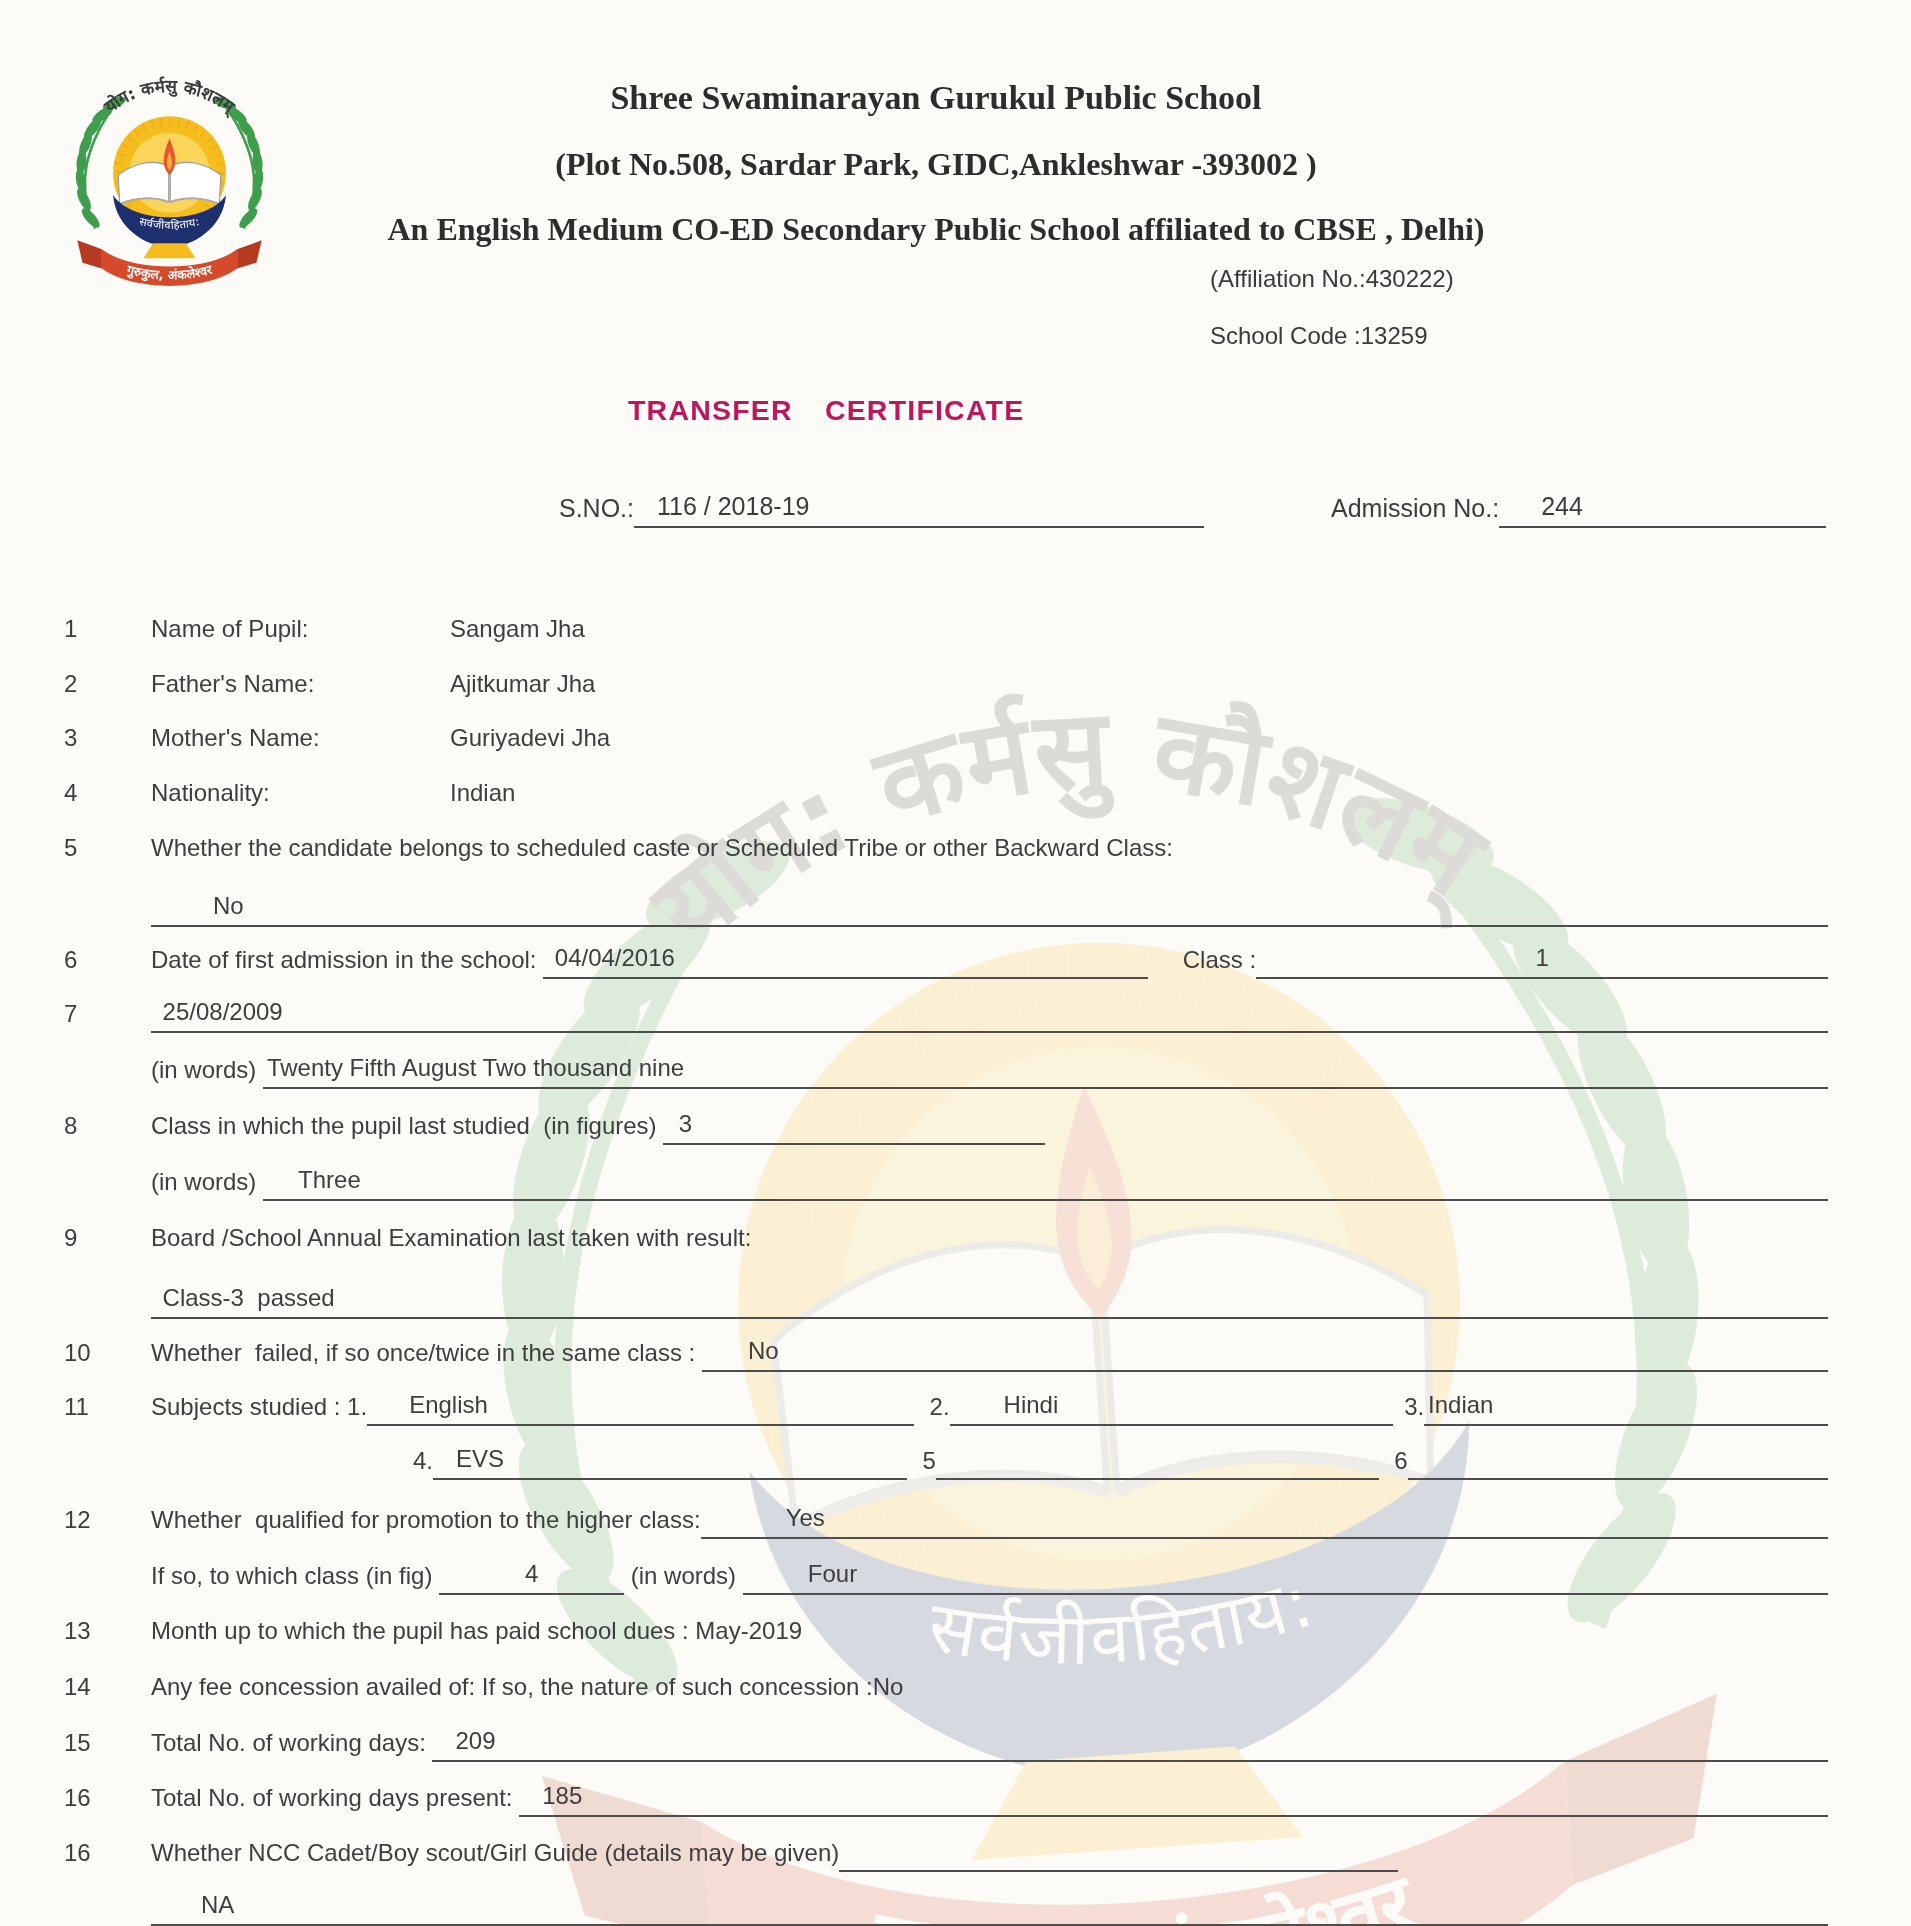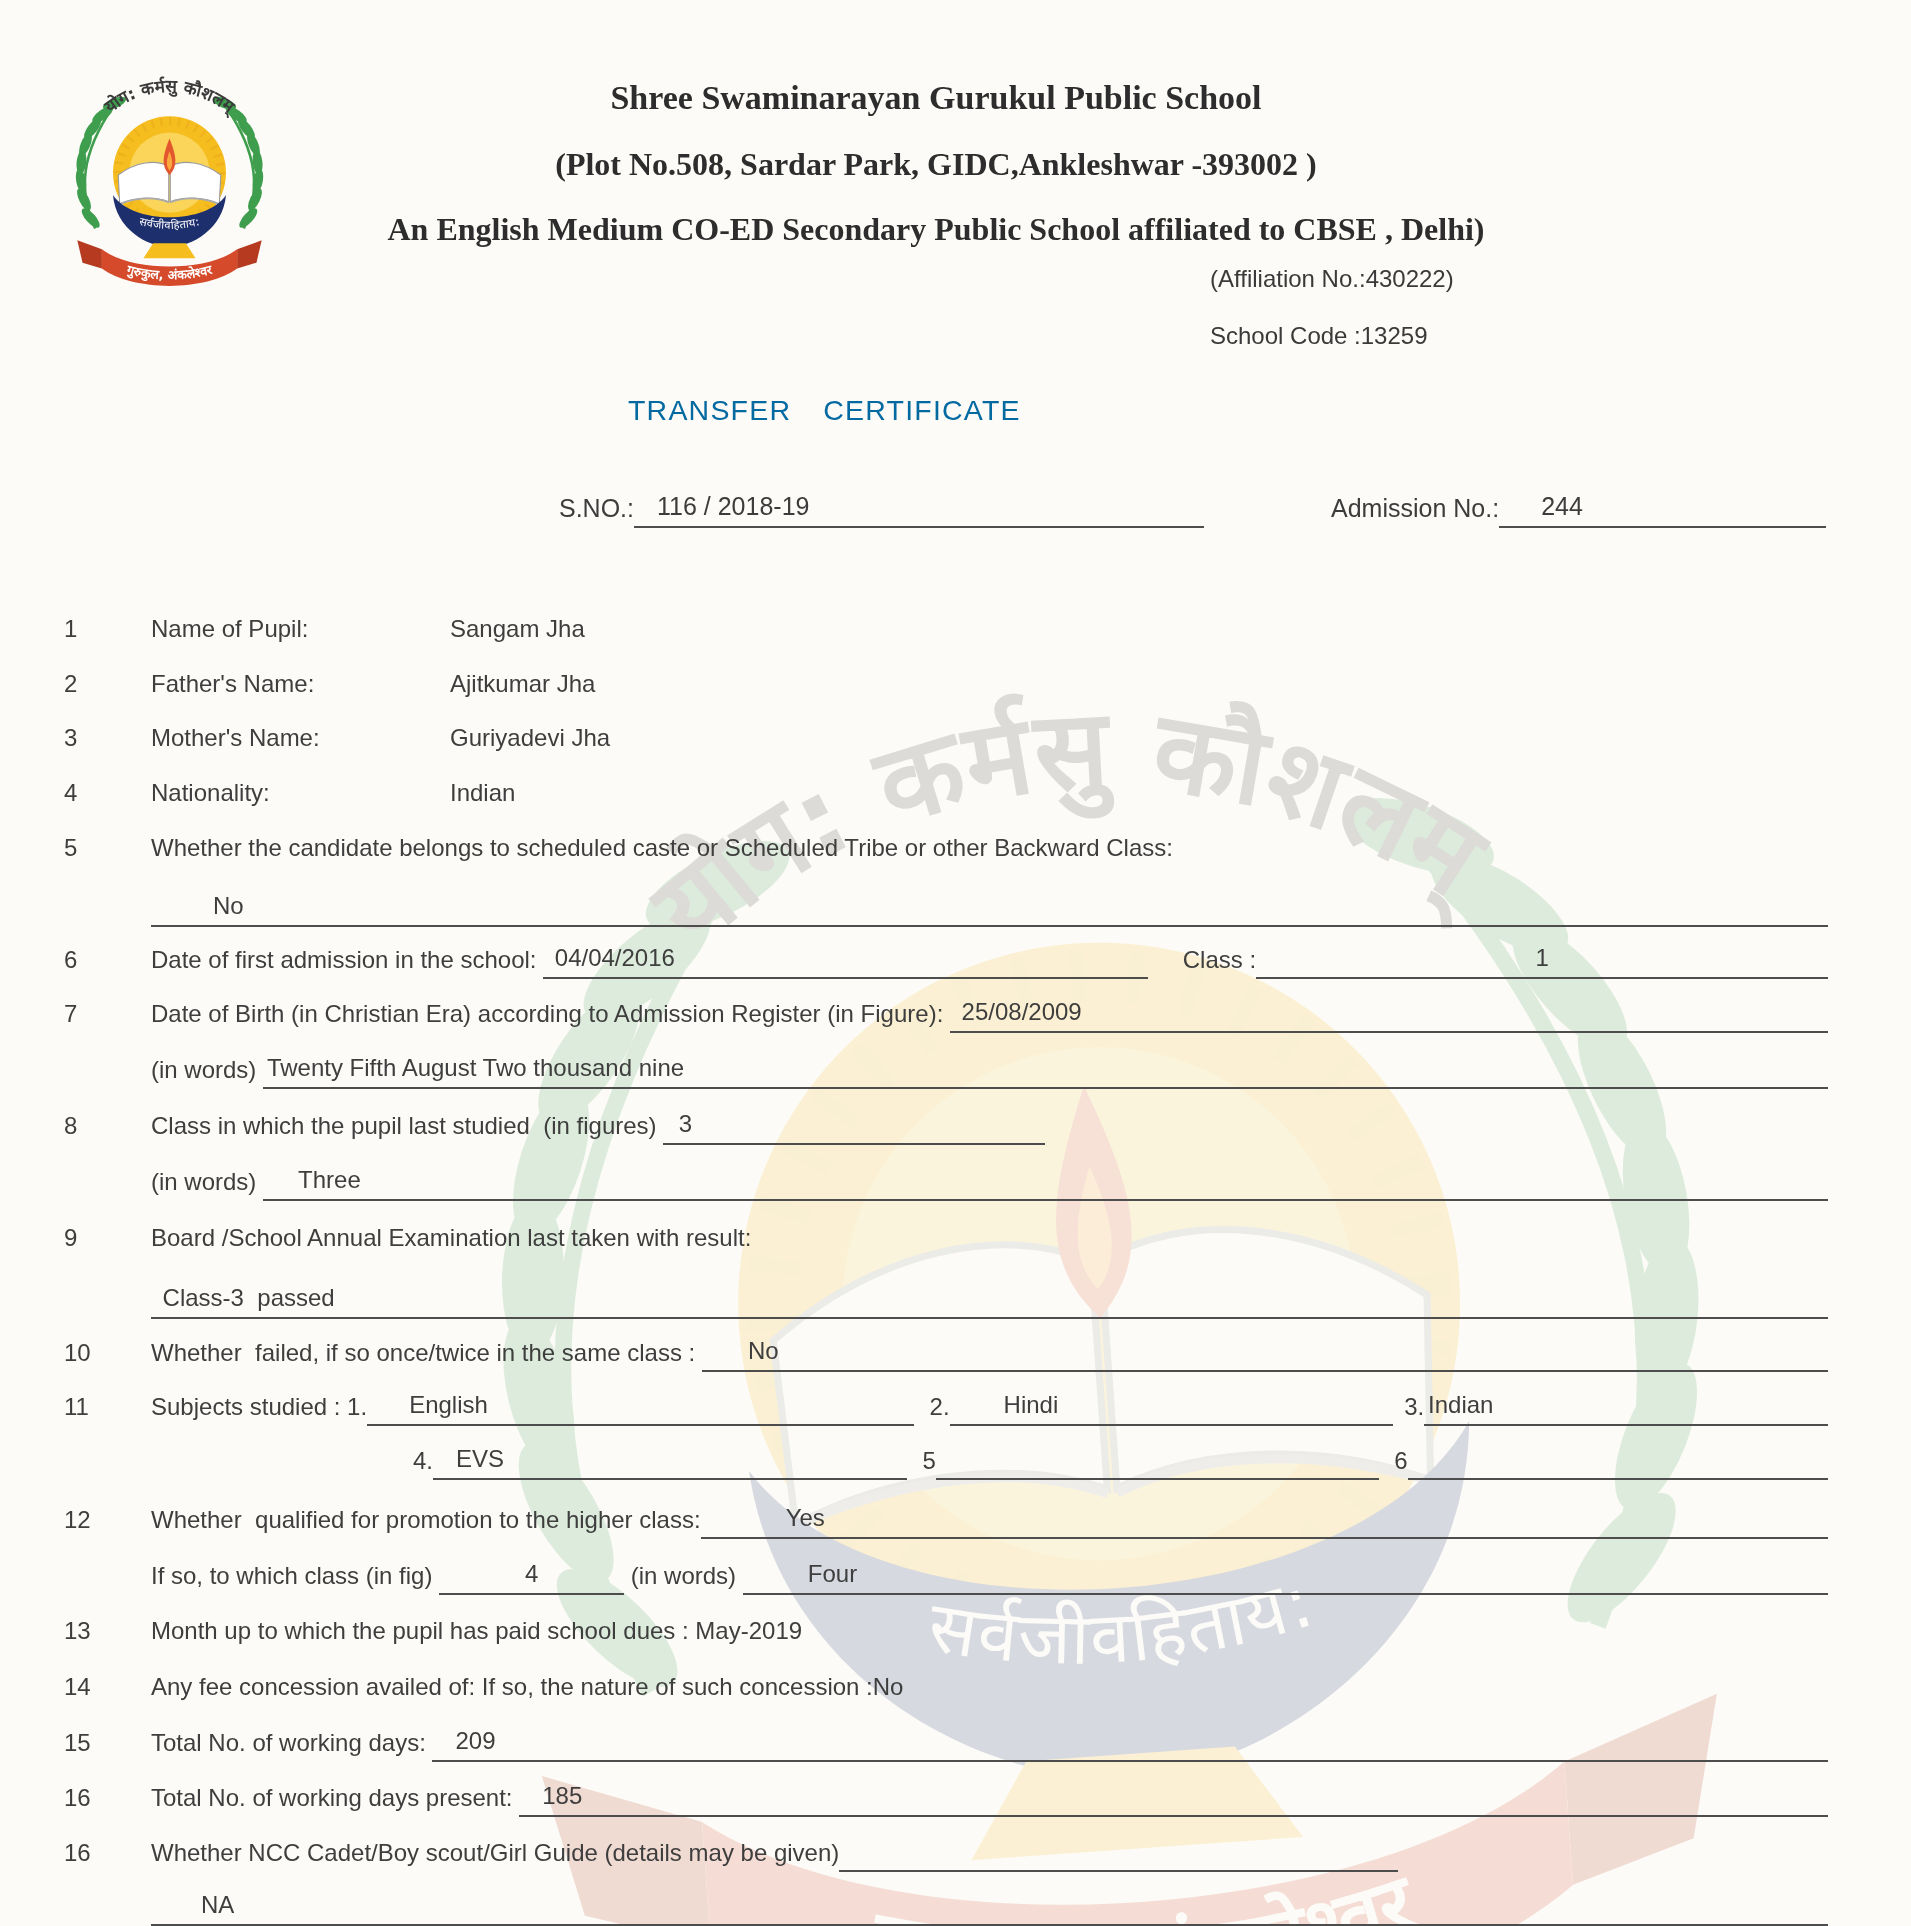--- a/index.html
+++ b/index.html
@@ -6,22 +6,22 @@
   body{width:1911px;height:2702px;font-family:"Liberation Sans",sans-serif;}
   .page{position:relative;width:1911px;height:2702px;background:#fcfbf7;overflow:hidden;}
   .abs{position:absolute;}
   
   .hdr{position:absolute;left:200px;width:1472px;text-align:center;
        font-family:"Liberation Serif",serif;font-weight:700;color:#2d2d2d;}
   .h1{top:79px;font-size:34px;}
   .h2{top:146px;font-size:32px;}
   .h3{top:211px;font-size:32px;}
   .meta{position:absolute;left:1210px;font-size:24px;color:#3a3a3a;}
-  .title{position:absolute;left:628px;top:394px;font-size:28.5px;font-weight:400;
-         color:#0369a1;letter-spacing:1.2px;word-spacing:23px;}
+  .title{position:absolute;left:628px;top:394px;font-size:28.5px;font-weight:700;
+         color:#be185d;letter-spacing:1.2px;word-spacing:23px;}
   
   .serial{position:absolute;left:559px;top:488px;width:1267px;display:flex;
           align-items:flex-end;font-size:25px;color:#3c3c3c;height:40px;}
   .serial>*{padding-bottom:4.6px;white-space:pre;}
   
   .ln{position:absolute;left:64px;width:1764px;height:40px;display:flex;
       align-items:flex-end;font-size:24px;color:#3e3e3e;}
   .ln>*{padding-bottom:5.4px;white-space:pre;}
   .no{width:87px;flex:none;}
   .u{border-bottom:2.7px solid #4d4d4d;}
@@ -165,21 +165,20 @@
   <div class="ln" style="top:939px">
     <span class="no">6</span>
     <span>Date of first admission in the school: </span>
     <span class="u" style="width:593px;padding-left:11.6px">04/04/2016</span>
     <span style="width:35px"></span>
     <span>Class :</span>
     <span class="u fx ctr">1</span>
   </div>
   <div class="ln" style="top:993px">
     <span class="no">7</span>
-    <span>Date of Birth (in Christian Era) according to Admission Register (in Figure): </span>
     <span class="u fx" style="padding-left:11.6px">25/08/2009</span>
   </div>
   <div class="ln" style="top:1049px">
     <span class="no"></span>
     <span>(in words) </span>
     <span class="u fx" style="padding-left:3.9px">Twenty Fifth August Two thousand nine</span>
   </div>
   <div class="ln" style="top:1105px">
     <span class="no">8</span>
     <span>Class in which the pupil last studied  (in figures) </span>

